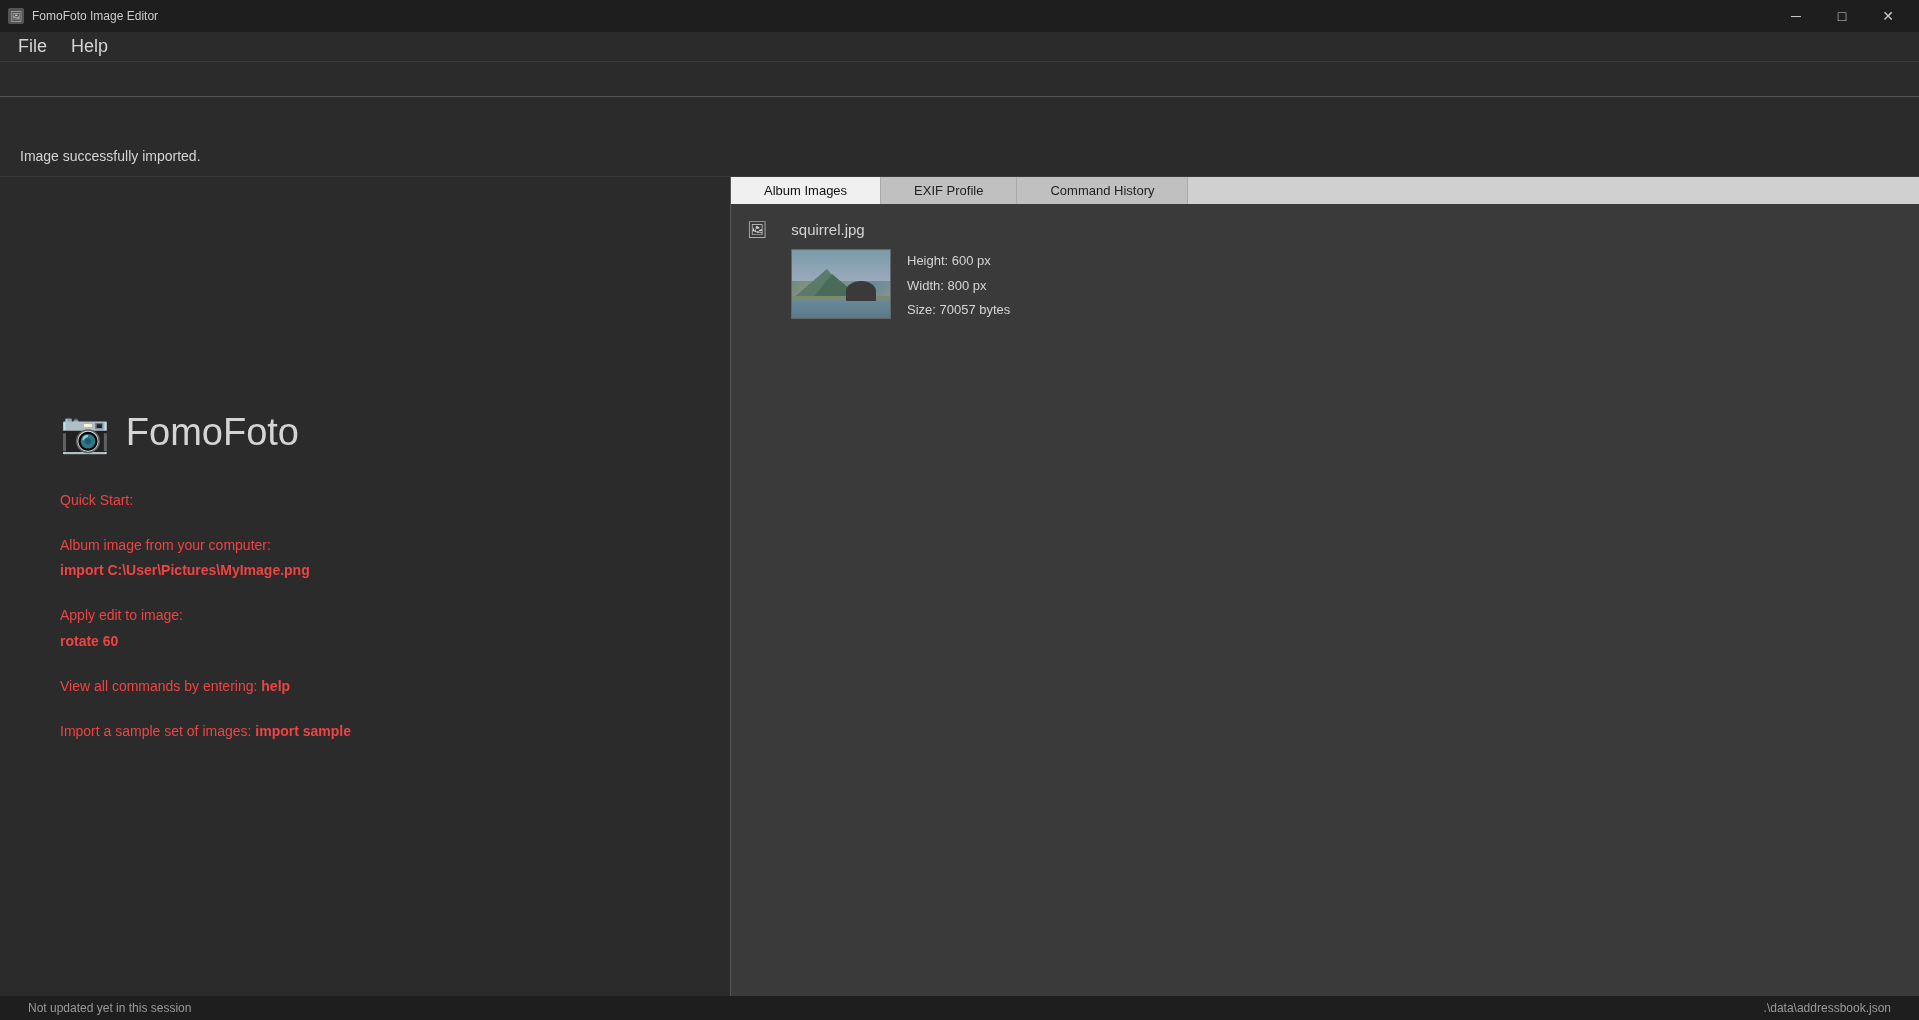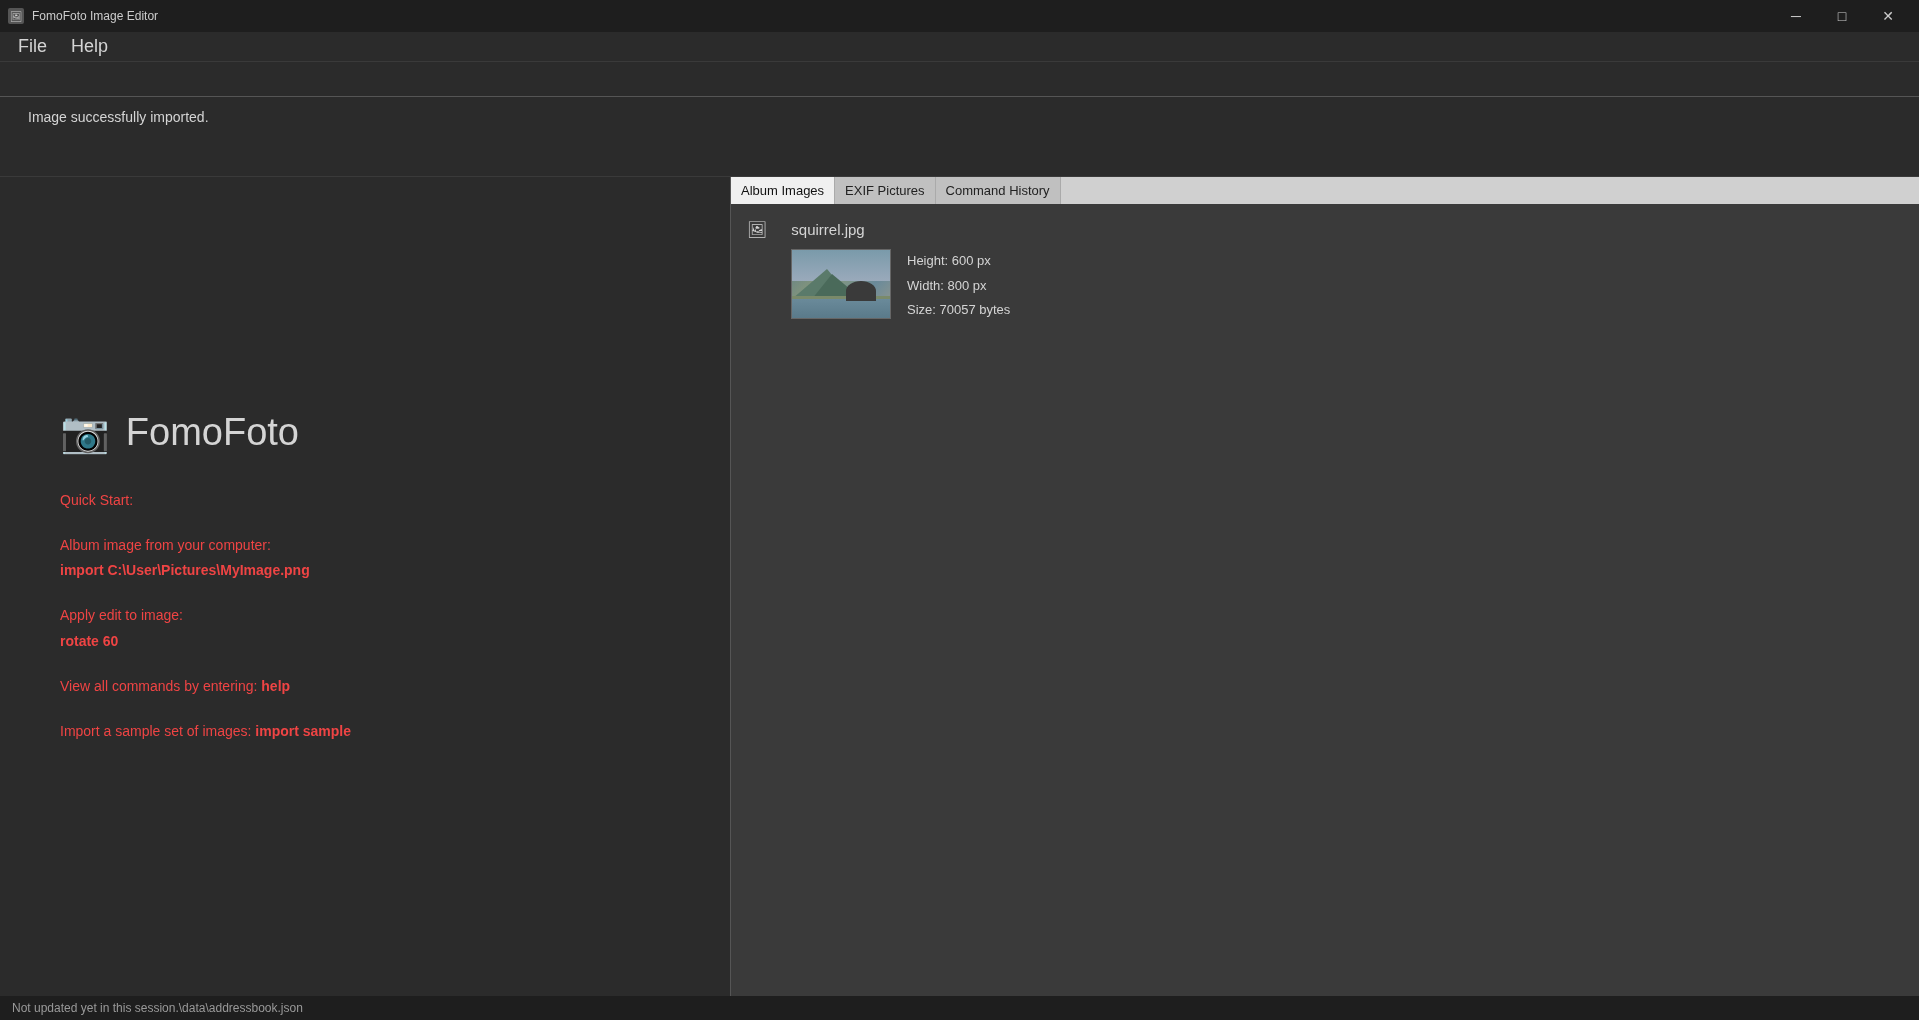--- a/index.html
+++ b/index.html
@@ -91,26 +91,26 @@
       outline: none;
       color: #d4d4d4;
       font-size: 14px;
       width: 100%;
       caret-color: #d4d4d4;
     }
 
     
     .status-message-bar {
       background: #2b2b2b;
-      padding: 12px 28px;
+      padding: 12px 20px;
       border-bottom: 1px solid #3a3a3a;
       flex-shrink: 0;
       min-height: 80px;
       display: flex;
-      align-items: flex-start;
+      align-items: flex-end;
     }
     .status-message {
       font-size: 14px;
       color: #d4d4d4;
     }
 
     
     .main-content {
       display: flex;
       flex: 1;
@@ -168,21 +168,21 @@
       border-left: 1px solid #555;
     }
 
     
     .tabs {
       display: flex;
       background: #d0d0d0;
       flex-shrink: 0;
     }
     .tab {
-      padding: 6px 10px;
+      padding: 6px 33px;
       font-size: 13px;
       cursor: pointer;
       border-right: 1px solid #aaa;
       background: #c0c0c0;
       color: #222;
       user-select: none;
     }
     .tab.active {
       background: #f0f0f0;
       color: #111;
@@ -285,22 +285,23 @@
       font-size: 13px;
       color: #d4d4d4;
       line-height: 1.9;
     }
 
     
     .status-bar {
       background: #1e1e1e;
       display: flex;
       align-items: center;
+      justify-content: space-between;
       height: 24px;
-      padding: 0 12px;
+      padding: 0 28px;
       flex-shrink: 0;
     }
     .status-left {
       font-size: 12px;
       color: #999;
     }
     .status-right {
       font-size: 12px;
       color: #999;
     }
@@ -362,21 +363,21 @@
         <span class="label">Import a sample set of images:</span>
         <span class="command">import sample</span>
       </div>
     </div>
   </div>
 
   <div class="right-panel">
 
     <div class="tabs">
       <div class="tab active">Album Images</div>
-      <div class="tab">EXIF Pictures</div>
+      <div class="tab">EXIF Profile</div>
       <div class="tab">Command History</div>
     </div>
 
     <div class="tab-content">
       <div class="image-entry">
         <div class="image-filename-row">
           <span class="image-icon">🖼</span>
           <span class="image-filename">squirrel.jpg</span>
         </div>
         <div class="image-details-row">

